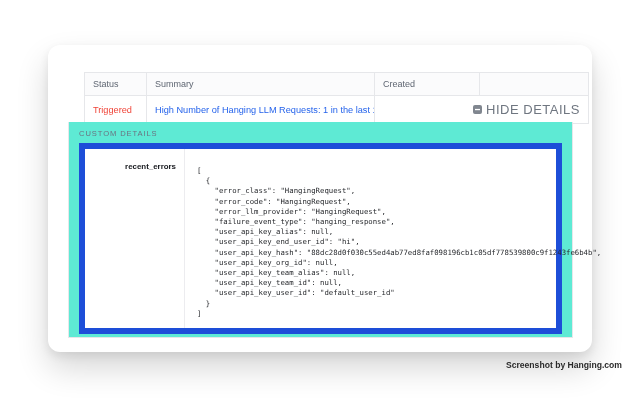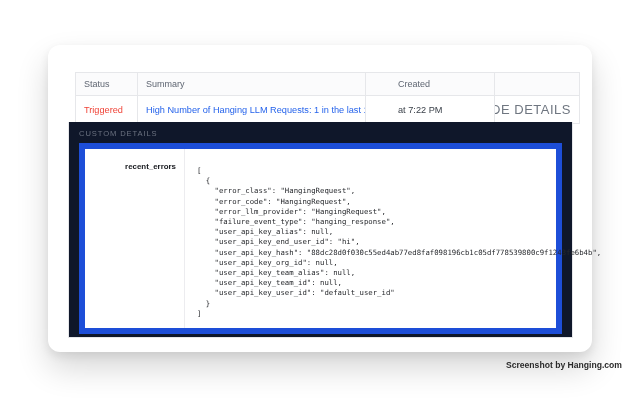--- a/index.html
+++ b/index.html
@@ -17,21 +17,21 @@
     left: 48px; top: 45px;
     width: 544px; height: 307px;
     background: #ffffff;
     border-radius: 12px;
     box-shadow: 0 16px 32px rgba(0,0,0,0.16), 0 4px 10px rgba(0,0,0,0.08);
   }
 
   
   .alert-table {
     position: absolute;
-    left: 27px; top: 27px;
+    left: 36px; top: 27px;
     width: 505px;
     border: 1px solid #e6e7ea;
     background: #fff;
   }
   .thead {
     display: flex;
     height: 23px;
     background: #fbfbfc;
     border-bottom: 1px solid #e6e7ea;
   }
@@ -42,21 +42,21 @@
   }
   .cell {
     display: flex;
     align-items: center;
     padding-left: 8px;
     overflow: hidden;
     white-space: nowrap;
   }
   .c-status  { width: 62px;  border-right: 1px solid #e6e7ea; }
   .c-summary { width: 228px; border-right: 1px solid #e6e7ea; }
-  .c-created { width: 105px; border-right: 1px solid #e6e7ea; margin-left: 24px; }
+  .c-created { width: 105px; border-right: 1px solid #e6e7ea; }
   .c-details { flex: 1; }
   .th {
     font-size: 9px;
     color: #5f6672;
     font-weight: 400;
   }
   .status-text {
     font-size: 9.2px;
     color: #f04438;
   }
@@ -85,21 +85,21 @@
     cursor: pointer;
     background: none; border: none;
   }
   .minus-icon { display: inline-flex; flex: none; }
 
   
   .custom-section {
     position: absolute;
     left: 20px; top: 77px;
     width: 505px; height: 216px;
-    background: #0f172a;
+    background: #5eead4;
     border: 1px solid #e6e7ea;
     border-top: none;
     padding: 7px 10px 0 10px;
   }
   .custom-label {
     font-size: 7.6px;
     font-weight: 500;
     letter-spacing: 0.9px;
     color: #6b7280;
   }
@@ -153,23 +153,20 @@
       <div class="cell c-summary th">Summary</div>
       <div class="cell c-created th">Created</div>
       <div class="cell c-details th"></div>
     </div>
     <div class="trow">
       <div class="cell c-status">
         <span class="status-text">Triggered</span>
       </div>
       <div class="cell c-summary">
         <a class="summary-link">High Number of Hanging LLM Requests: 1 in the last 10 seconds.</a>
-      </div>
-      <div class="cell c-created">
-        <span class="created-text">at 7:22 PM</span>
       </div>
       <div class="cell c-details">
         <button class="details-btn">
           <span class="minus-icon">
             <svg width="9" height="9" viewBox="0 0 9 9">
               <rect width="9" height="9" rx="2" fill="#80868f"></rect>
               <rect x="2" y="3.9" width="5" height="1.3" fill="#ffffff"></rect>
             </svg>
           </span>
           <span>HIDE DETAILS</span>

